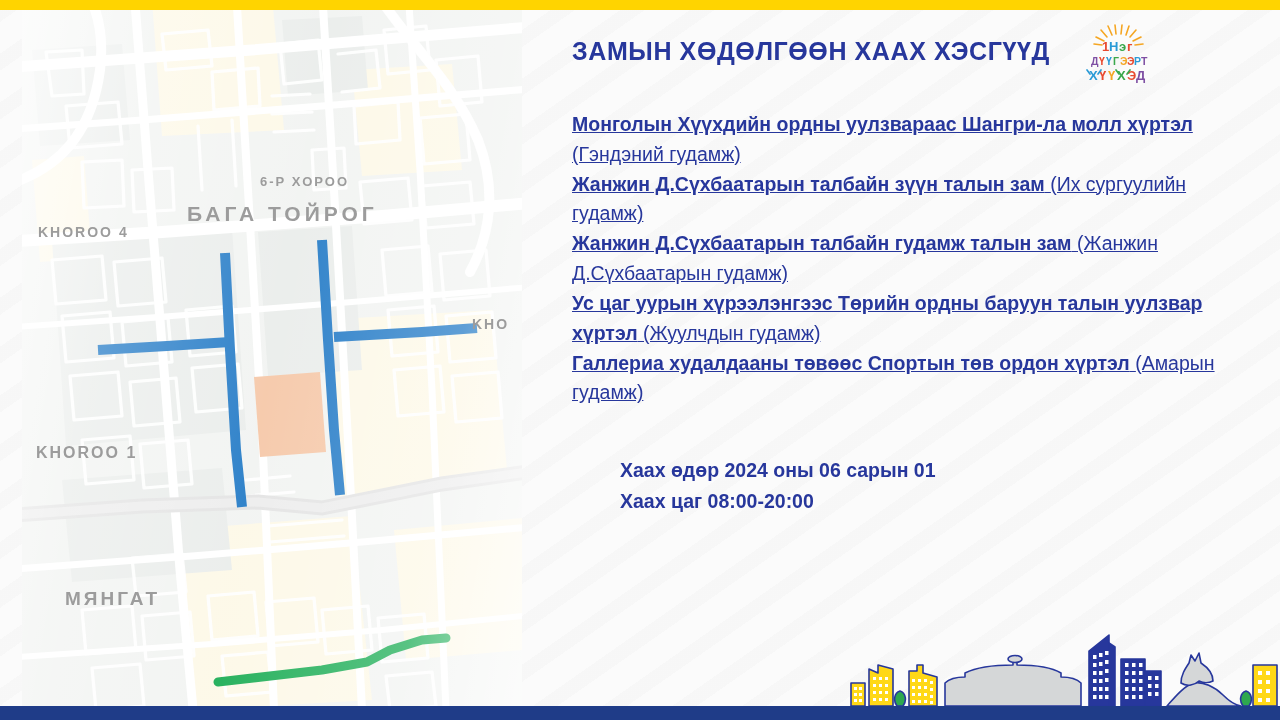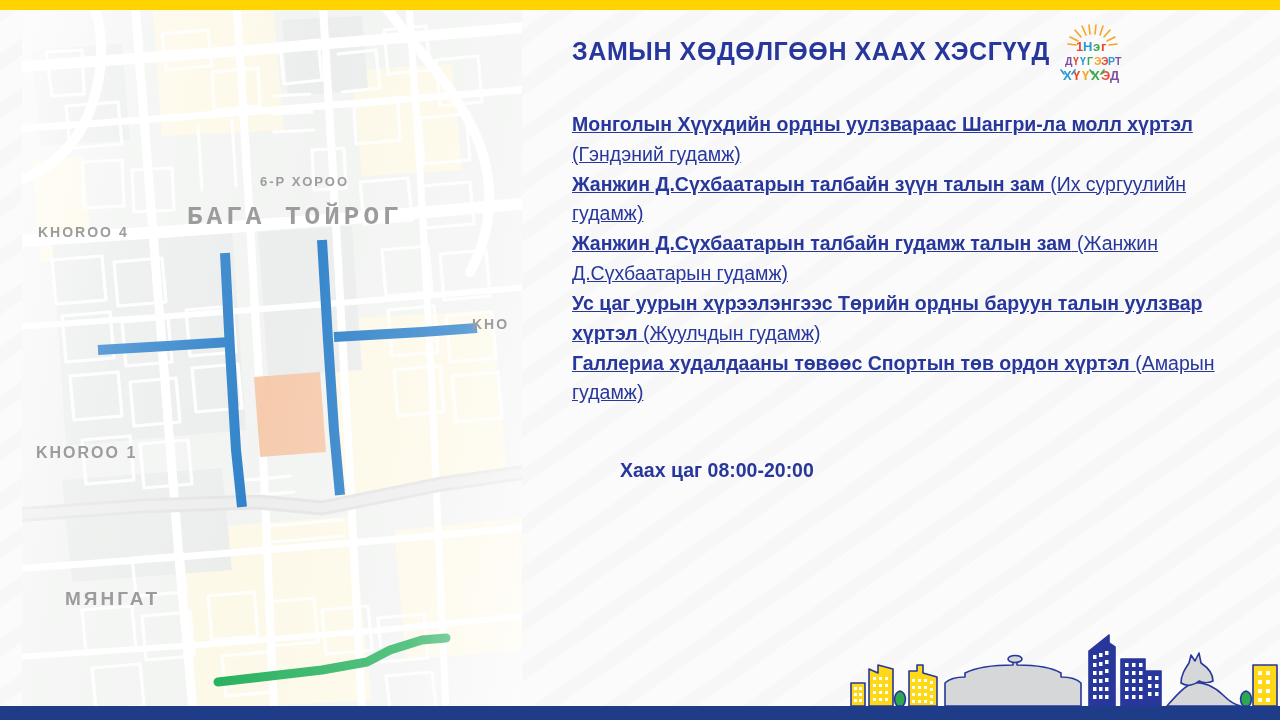--- a/index.html
+++ b/index.html
@@ -52,33 +52,33 @@
   .map-label{
     position:absolute;
     color:#9c9c9c;
     font-weight:700;
     letter-spacing:2px;
     white-space:nowrap;
     text-transform:uppercase;
     z-index:4;
   }
   #lbl-khoroo6 { left:238px; top:164px; font-size:13px; }
-  #lbl-baga    { left:165px; top:192px; font-size:26px; letter-spacing:4px;font-family:Liberation Mono, monospace;}
+  #lbl-baga    { left:165px; top:192px; font-size:21px; letter-spacing:4px;}
   #lbl-khoroo4 { left:16px;  top:214px; font-size:14px; }
   #lbl-khoroo1 { left:14px;  top:434px; font-size:16px; }
   #lbl-khoroor { left:450px; top:306px; font-size:14px; }
   #lbl-myangat { left:-4px;  top:578px; font-size:19px; letter-spacing:3px;margin-left:47px;}
 
   
   #content{
     position:absolute; left:560px; top:0; width:700px; height:720px;
   }
   #title-row{
     position:absolute; left:12px; top:36px; width:680px;
-    display:flex; align-items:flex-start; gap:2px;
+    display:flex; align-items:flex-start; gap:28px;
   }
   #page-title{
     color:#27379c;
     font-size:25px;
     font-weight:700;
     letter-spacing:.6px;
     line-height:1.2;
     white-space:nowrap;
   }
 
@@ -312,20 +312,21 @@
         <span class="bold">Ус цаг уурын хүрээлэнгээс Төрийн ордны баруун талын уулзвар хүртэл</span>
         <span class="paren">(Жуулчдын гудамж)</span>
       </div>
       <div class="street-item">
         <span class="bold">Галлериа худалдааны төвөөс Спортын төв ордон хүртэл</span>
         <span class="paren">(Амарын гудамж)</span>
       </div>
     </div>
 
     <div id="closure-info">
+      <div>Хаах өдөр 2024 оны 06 сарын 01</div>
       <div>Хаах цаг 08:00-20:00</div>
     </div>
   </div>
 
   <div id="skyline">
     <svg width="435" height="85" viewBox="0 0 435 85">
       <g stroke="#27379c" stroke-width="1.6" stroke-linejoin="round">
 
         <rect x="6" y="62" width="14" height="23" fill="#ffd817"></rect>
 

